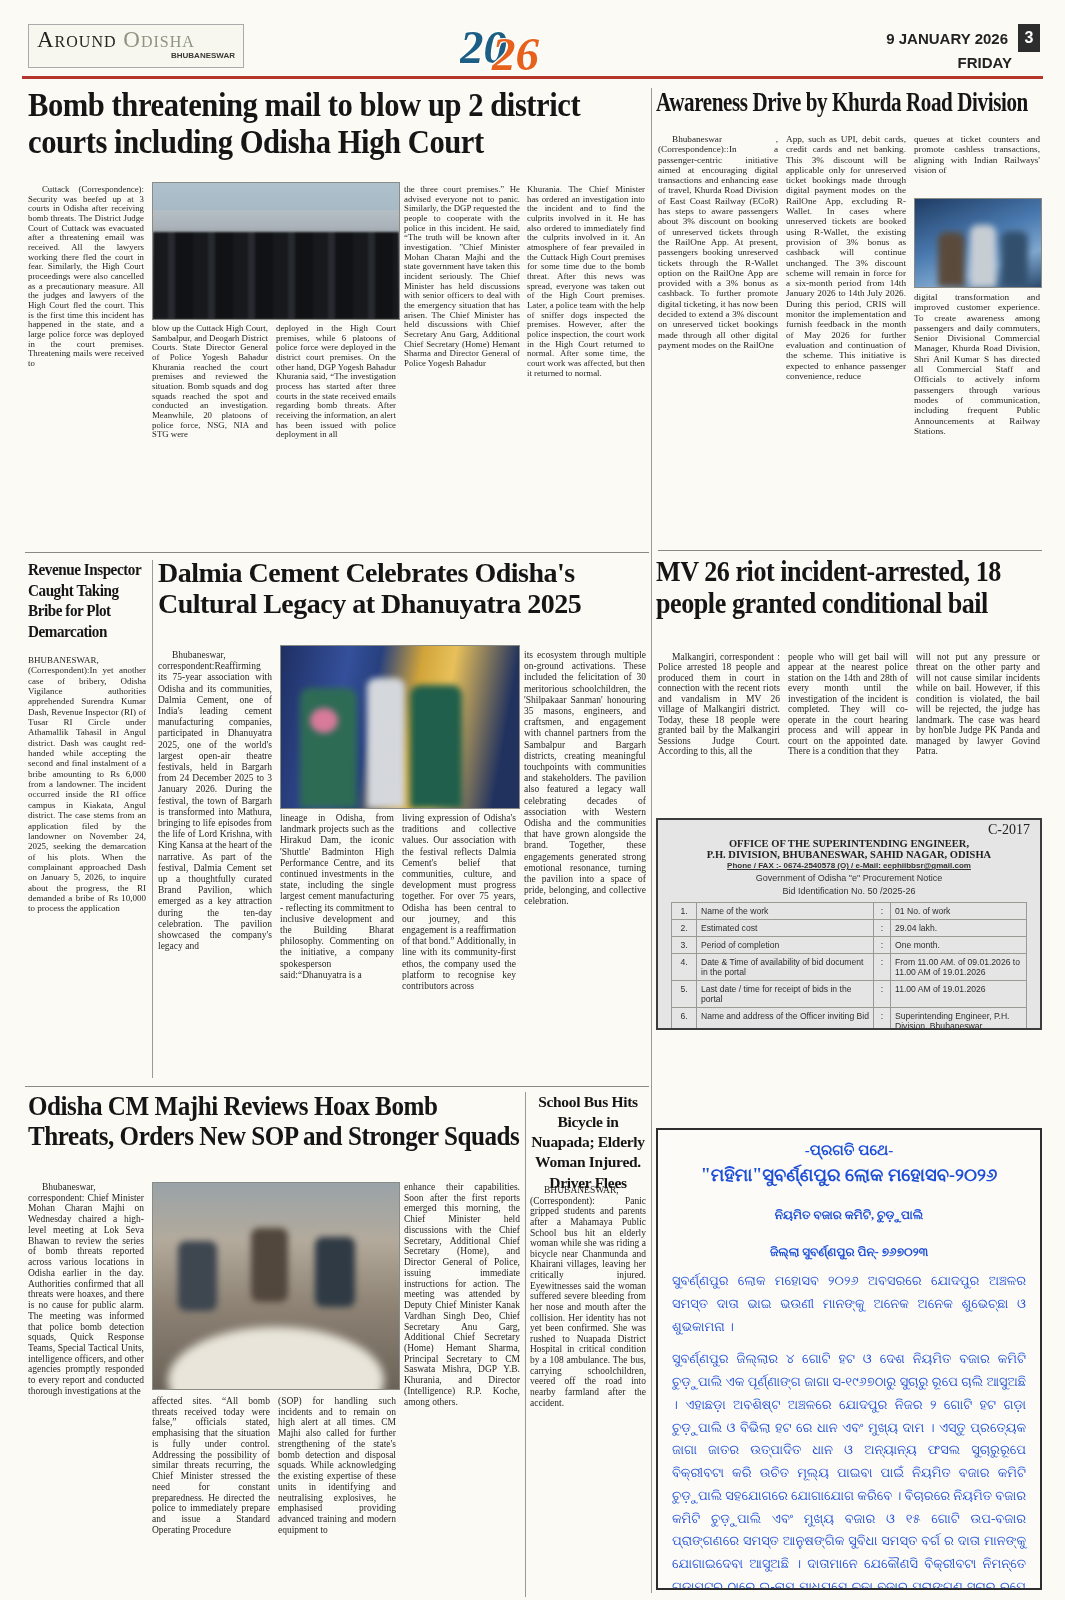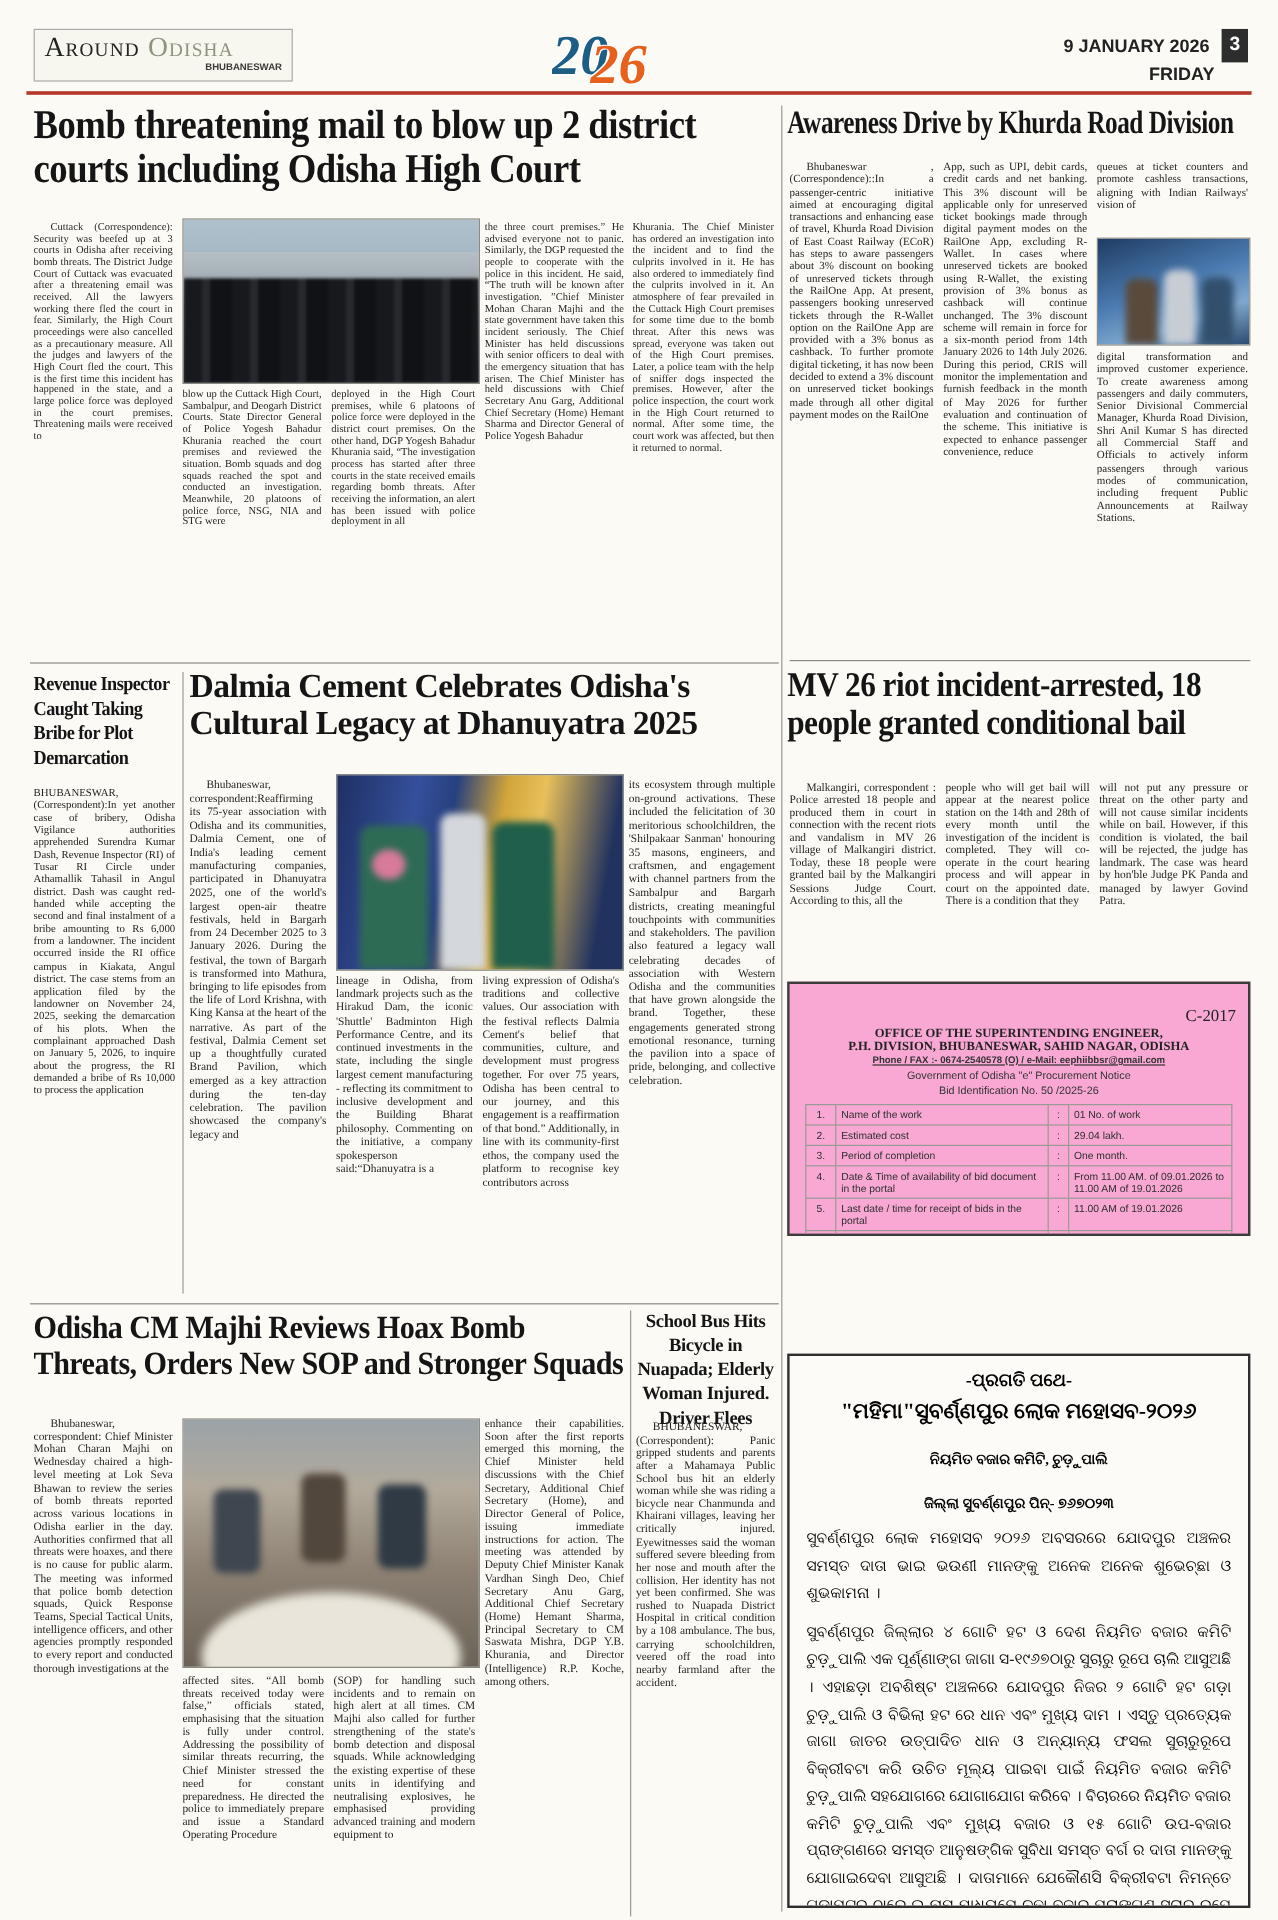--- a/index.html
+++ b/index.html
@@ -70,41 +70,41 @@
   #ph-dalmia .f3{left:54%;bottom:0;width:22%;height:76%;background:#1f5f4b;border-radius:10px 10px 0 0;}
   #ph-dalmia .fl{left:12%;top:38%;width:12%;height:16%;background:#d87a9a;border-radius:50%;}
   #ph-cm{left:152px;top:1182px;width:246px;height:206px;
      background:linear-gradient(180deg,#9aa3a8 0%,#b3aa9c 28%,#8d8274 60%,#6b6358 100%);}
   #ph-cm .tbl{left:6%;bottom:-22%;width:88%;height:52%;background:#e9e5da;border-radius:50%;filter:blur(4px);}
   #ph-cm .c1{left:10%;top:28%;width:16%;height:34%;background:#3e4650;border-radius:8px;}
   #ph-cm .c2{left:40%;top:22%;width:15%;height:36%;background:#52473c;border-radius:8px;}
   #ph-cm .c3{left:66%;top:26%;width:16%;height:34%;background:#2f3a44;border-radius:8px;}
 
   
-  #tender{left:656px;top:818px;width:386px;height:212px;border:2px solid #3c3c3c;background:#f9a8d4;
-          box-sizing:border-box;padding:20px 10px;font-family:"Liberation Sans",sans-serif;}
+  #tender{left:656px;top:818px;width:386px;height:212px;border:2px solid #3c3c3c;background:#e5e5e5;
+          box-sizing:border-box;padding:2px 10px;font-family:"Liberation Sans",sans-serif;}
   #tender .code{text-align:right;font-family:"Liberation Serif",serif;font-size:14px;color:#222;}
   #tender .o1,#tender .o2{text-align:center;font-family:"Liberation Serif",serif;font-weight:bold;
           font-size:10.5px;color:#222;}
   #tender .contact{text-align:center;font-size:8px;font-weight:bold;color:#333;
           text-decoration:underline;margin-top:1px;}
   #tender .n1,#tender .n2{text-align:center;font-size:9px;color:#333;margin-top:3px;}
   #tender table{margin:6px auto 0 auto;border-collapse:collapse;width:356px;font-size:8.6px;color:#2e2e2e;}
   #tender td{border:1px solid #9a9a94;padding:3px 4px;vertical-align:top;}
   #tender td.sn{width:16px;text-align:center;}
   #tender td.lbl{width:168px;}
   #tender td.cl{width:8px;text-align:center;}
   #tender .foot{display:flex;justify-content:space-between;margin-top:8px;align-items:flex-start;}
   #tender .fl{font-size:8.4px;color:#333;width:220px;}
   #tender .fr{font-family:"Liberation Serif",serif;font-weight:bold;font-size:11px;color:#1c1c1c;
           text-align:left;width:150px;}
 
   
   #odia{left:656px;top:1128px;width:386px;height:462px;border:2px solid #2e2e2e;background:#fcfbf7;
-        box-sizing:border-box;padding:12px 14px;color:#000000;}
+        box-sizing:border-box;padding:12px 14px;color:#1d4ed8;}
   #odia .t1{text-align:center;font-size:15px;font-weight:bold;}
   #odia .t2{text-align:center;font-size:18px;font-weight:bold;margin-top:6px;}
   #odia .s1,#odia .s2{text-align:center;font-size:12px;font-weight:bold;margin-top:22px;}
   #odia .p{font-size:13px;line-height:1.75;text-align:justify;margin-top:10px;}
   #odia .sig{display:flex;justify-content:space-between;margin-top:12px;font-size:10.5px;font-weight:bold;}
   #odia .sig .blk{width:46%;}
   #odia .sig .blk div{margin-top:2px;}
   #odia .sig .c{text-align:center;}
 </style>
 </head>

